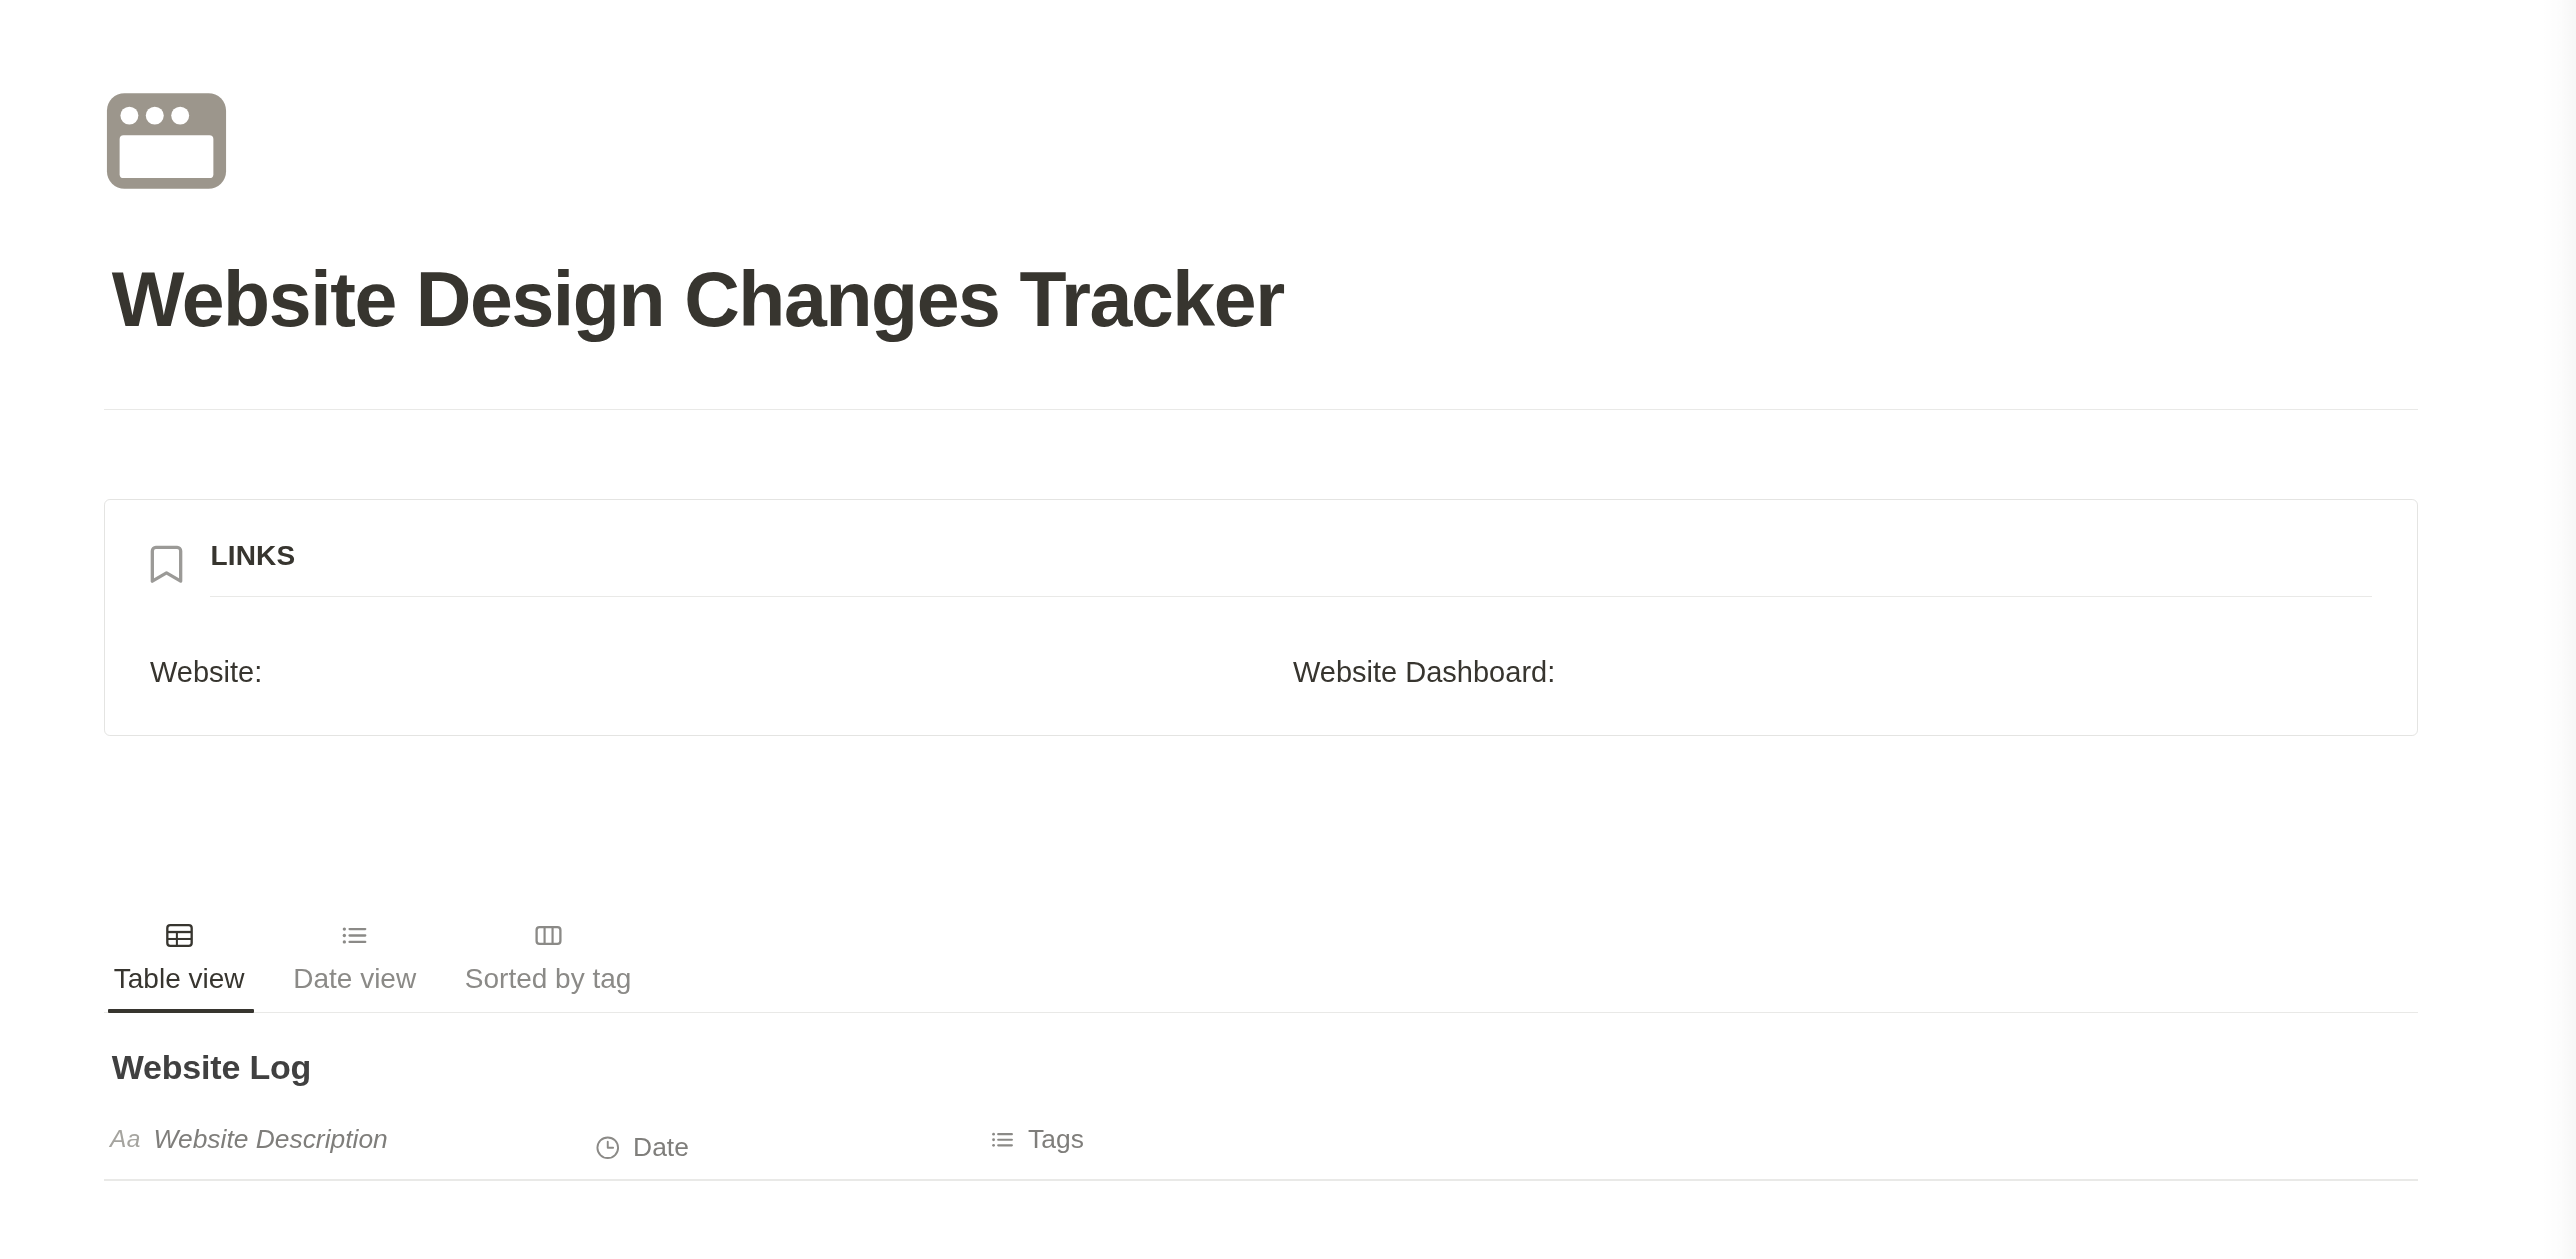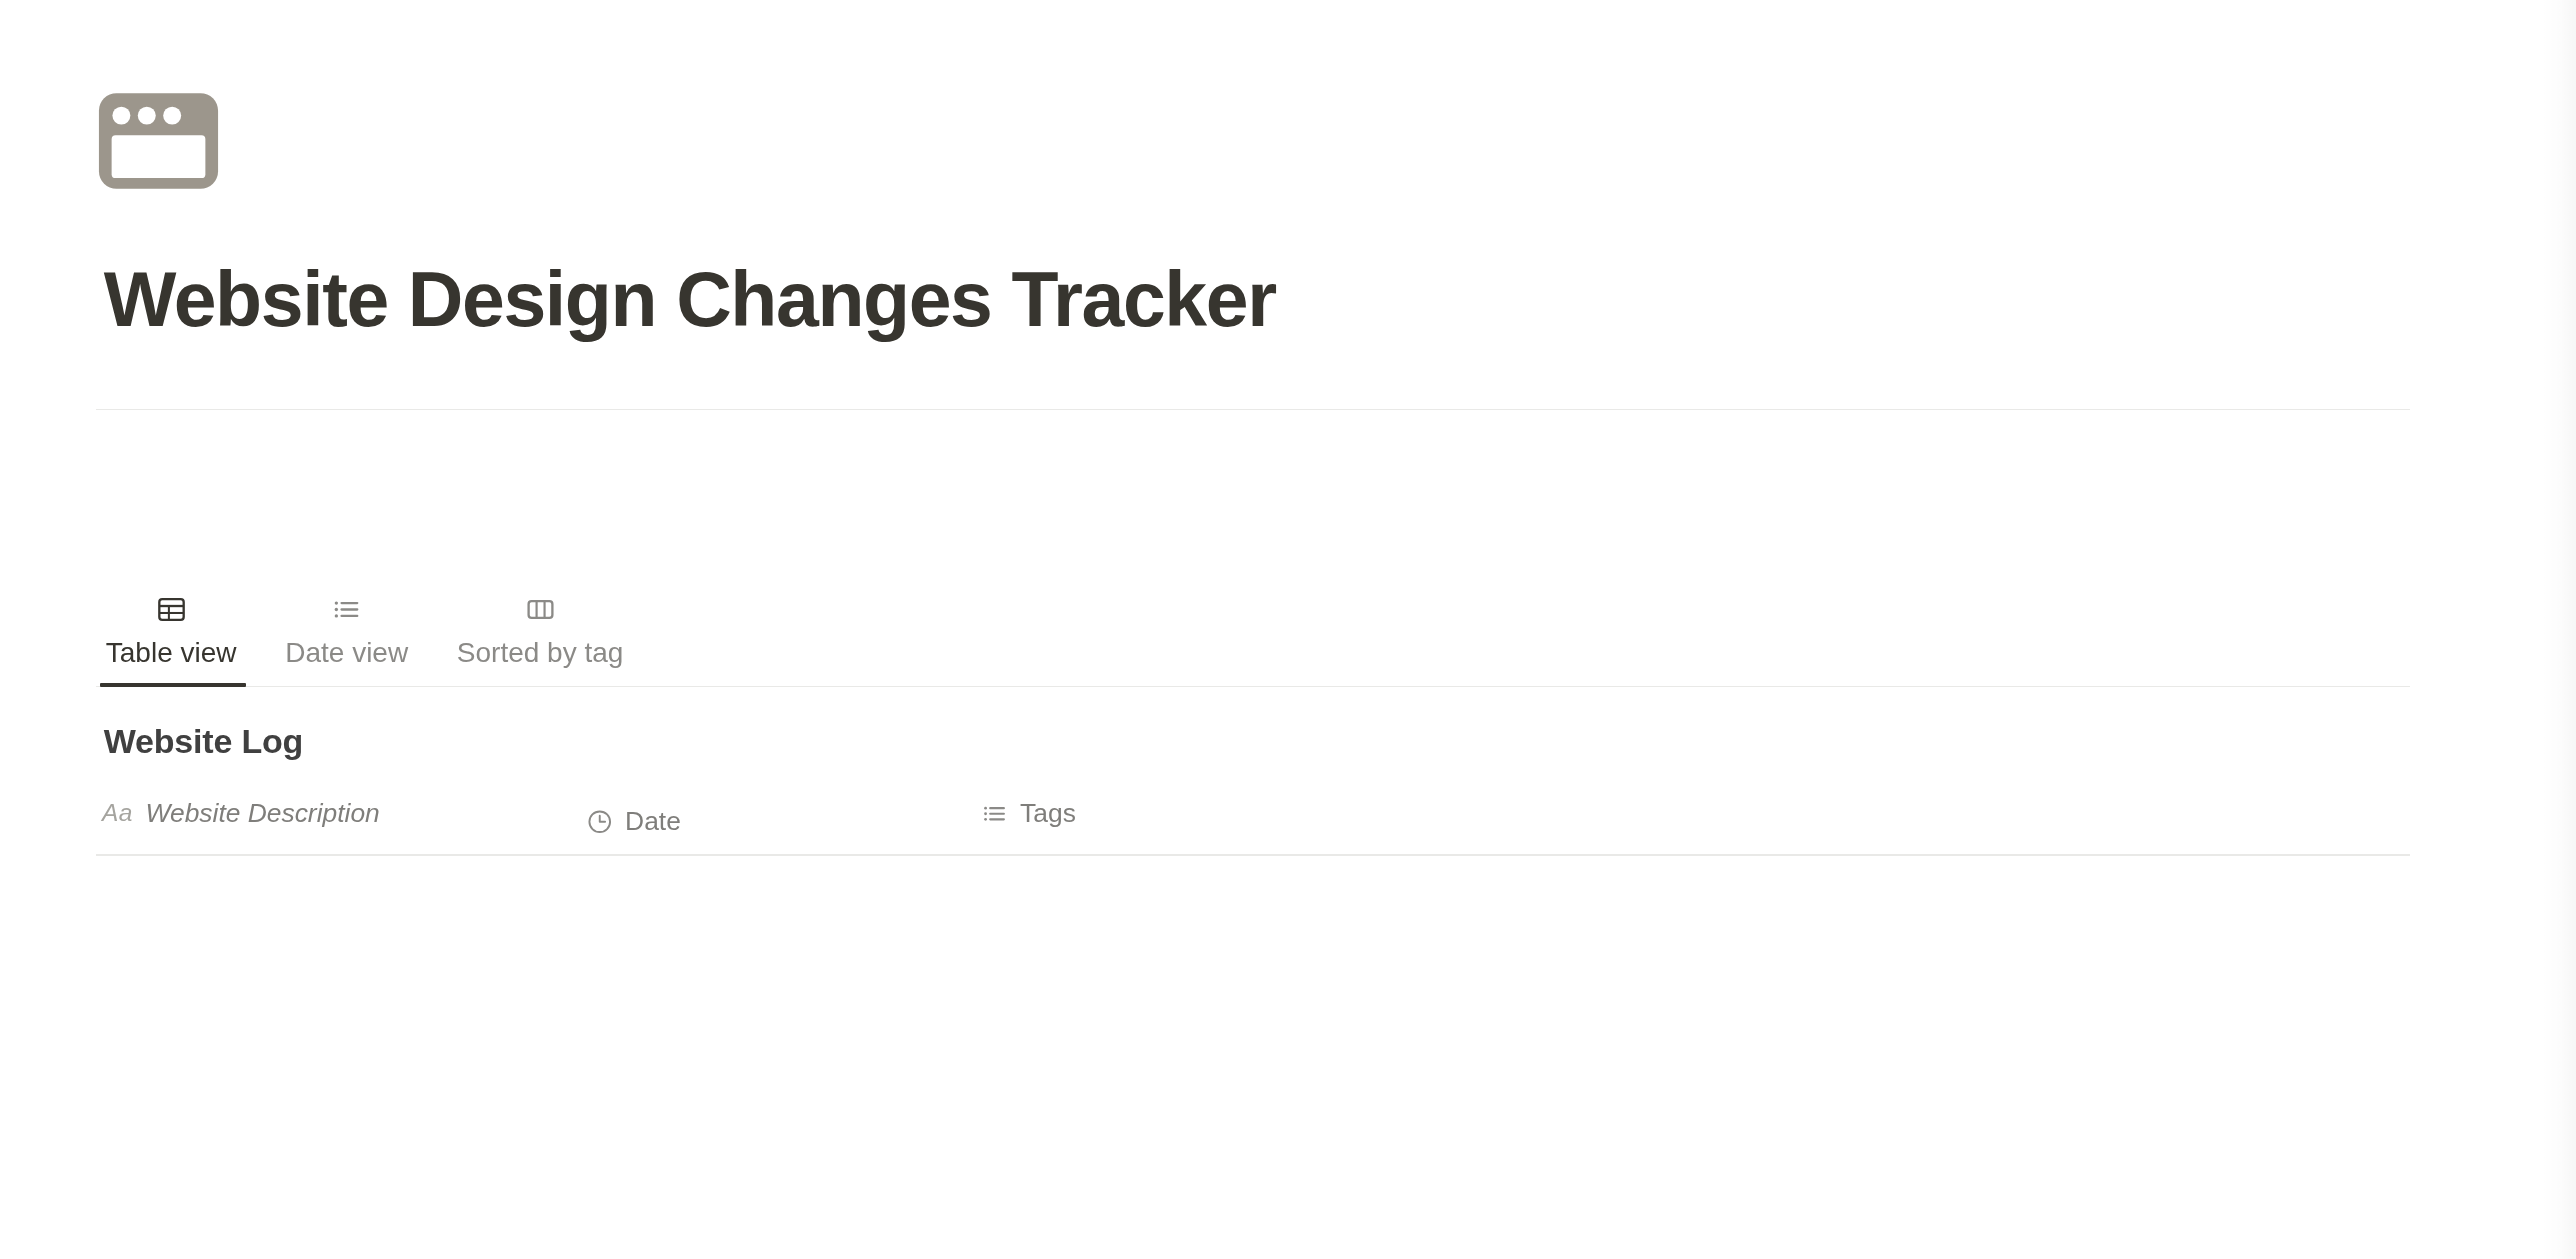--- a/index.html
+++ b/index.html
@@ -22,21 +22,21 @@
     top: 0;
     right: 0;
     width: 35px;
     height: 100%;
     background: linear-gradient(to right, rgba(0,0,0,0) 0%, rgba(0,0,0,0.012) 55%, rgba(0,0,0,0.035) 100%);
     pointer-events: none;
   }
 
   .page {
     position: absolute;
-    left: 8px;
+    left: 16px;
     top: 0;
     width: 2542px;
     height: 1044px;
   }
 
   .content {
     margin-left: 88px;
     width: 2314px;
     padding-top: 90px;
   }
@@ -218,20 +218,43 @@
         <circle cx="13" cy="13" r="4.6" fill="#ffffff"></circle>
         <circle cx="26" cy="13" r="4.6" fill="#ffffff"></circle>
         <circle cx="39" cy="13" r="4.6" fill="#ffffff"></circle>
         <rect x="8" y="23" width="48" height="22" rx="2" ry="2" fill="#ffffff"></rect>
       </svg>
     </div>
 
     <h1 class="page-title">Website Design Changes Tracker</h1>
     <div class="title-divider"></div>
 
+    <div class="callout">
+      <div class="callout-head">
+        <span class="bookmark-icon">
+          <svg viewBox="0 0 17 20" width="33" height="39" aria-hidden="true">
+            <path d="M3 1.2h11a1.8 1.8 0 0 1 1.8 1.8v15.6L8.5 14.3 1.2 18.6V3A1.8 1.8 0 0 1 3 1.2z" fill="none" stroke="#9b9a97" stroke-width="1.7" stroke-linejoin="round"></path>
+          </svg>
+        </span>
+        <div class="callout-body">
+          <div class="callout-title">LINKS</div>
+          <div class="callout-rule"></div>
+        </div>
+      </div>
+      <div class="link-row">
+        <div class="link-col first">
+          <span>Website:</span>
+          <span class="link-value"></span>
+        </div>
+        <div class="link-col">
+          <span>Website Dashboard:</span>
+          <span class="link-value"></span>
+        </div>
+      </div>
+    </div>
 
     <div class="views">
       <div class="tab-strip">
 
         <div class="tab active">
           <span class="tab-icon">
             <svg viewBox="0 0 20 20" width="29" height="29" aria-hidden="true">
               <rect x="1.6" y="2.8" width="16.8" height="14.4" rx="2" ry="2" fill="none" stroke="#37352f" stroke-width="1.6"></rect>
               <line x1="1.6" y1="7.6" x2="18.4" y2="7.6" stroke="#37352f" stroke-width="1.6"></line>
               <line x1="1.6" y1="12.4" x2="18.4" y2="12.4" stroke="#37352f" stroke-width="1.4"></line>

